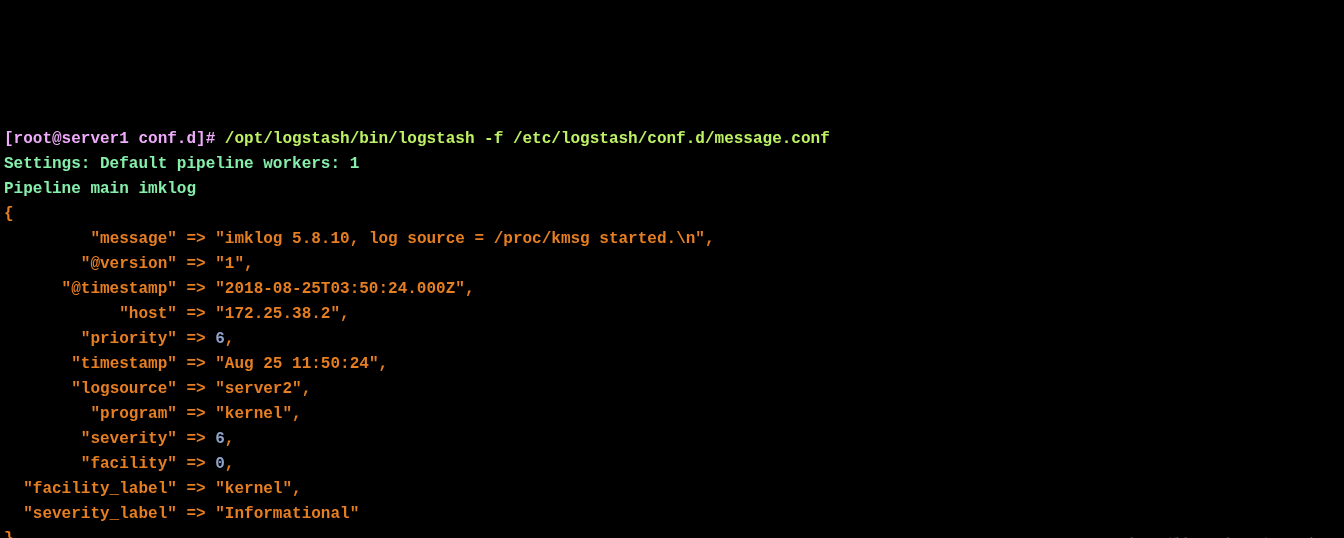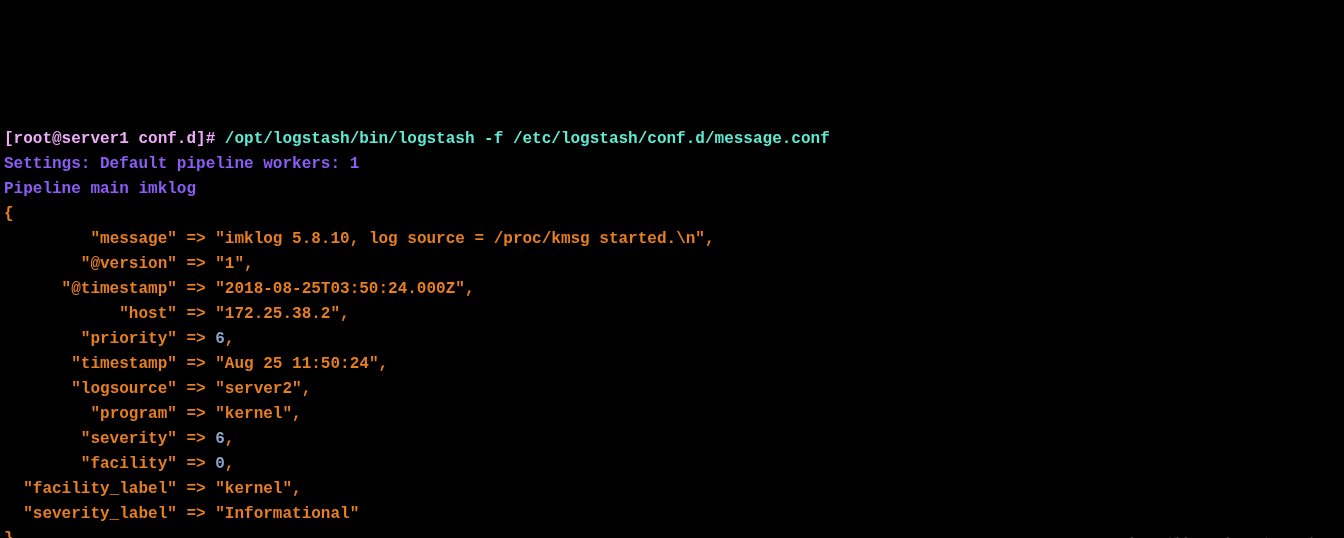--- a/index.html
+++ b/index.html
@@ -14,22 +14,22 @@
     width: 1344px;
     height: 538px;
     overflow: hidden;
     position: relative;
     white-space: pre;
   }
   .terminal {
     padding: 2px 4px;
   }
   .prompt { color: #f0abfc; }
-  .cmd { color: #5eead4; margin-top: 20px; }
-  .info { color: #8b5cf6; }
+  .cmd { color: #bef264; margin-top: 20px; }
+  .info { color: #86efac; }
   .brace { color: #e67e22; }
   .key { color: #e67e22; }
   .arrow { color: #e67e22; }
   .str { color: #e67e22; }
   .num { color: #8fa4cb; }
   .comma { color: #e67e22; }
   .watermark {
     position: absolute;
     bottom: 8px;
     right: 18px;

